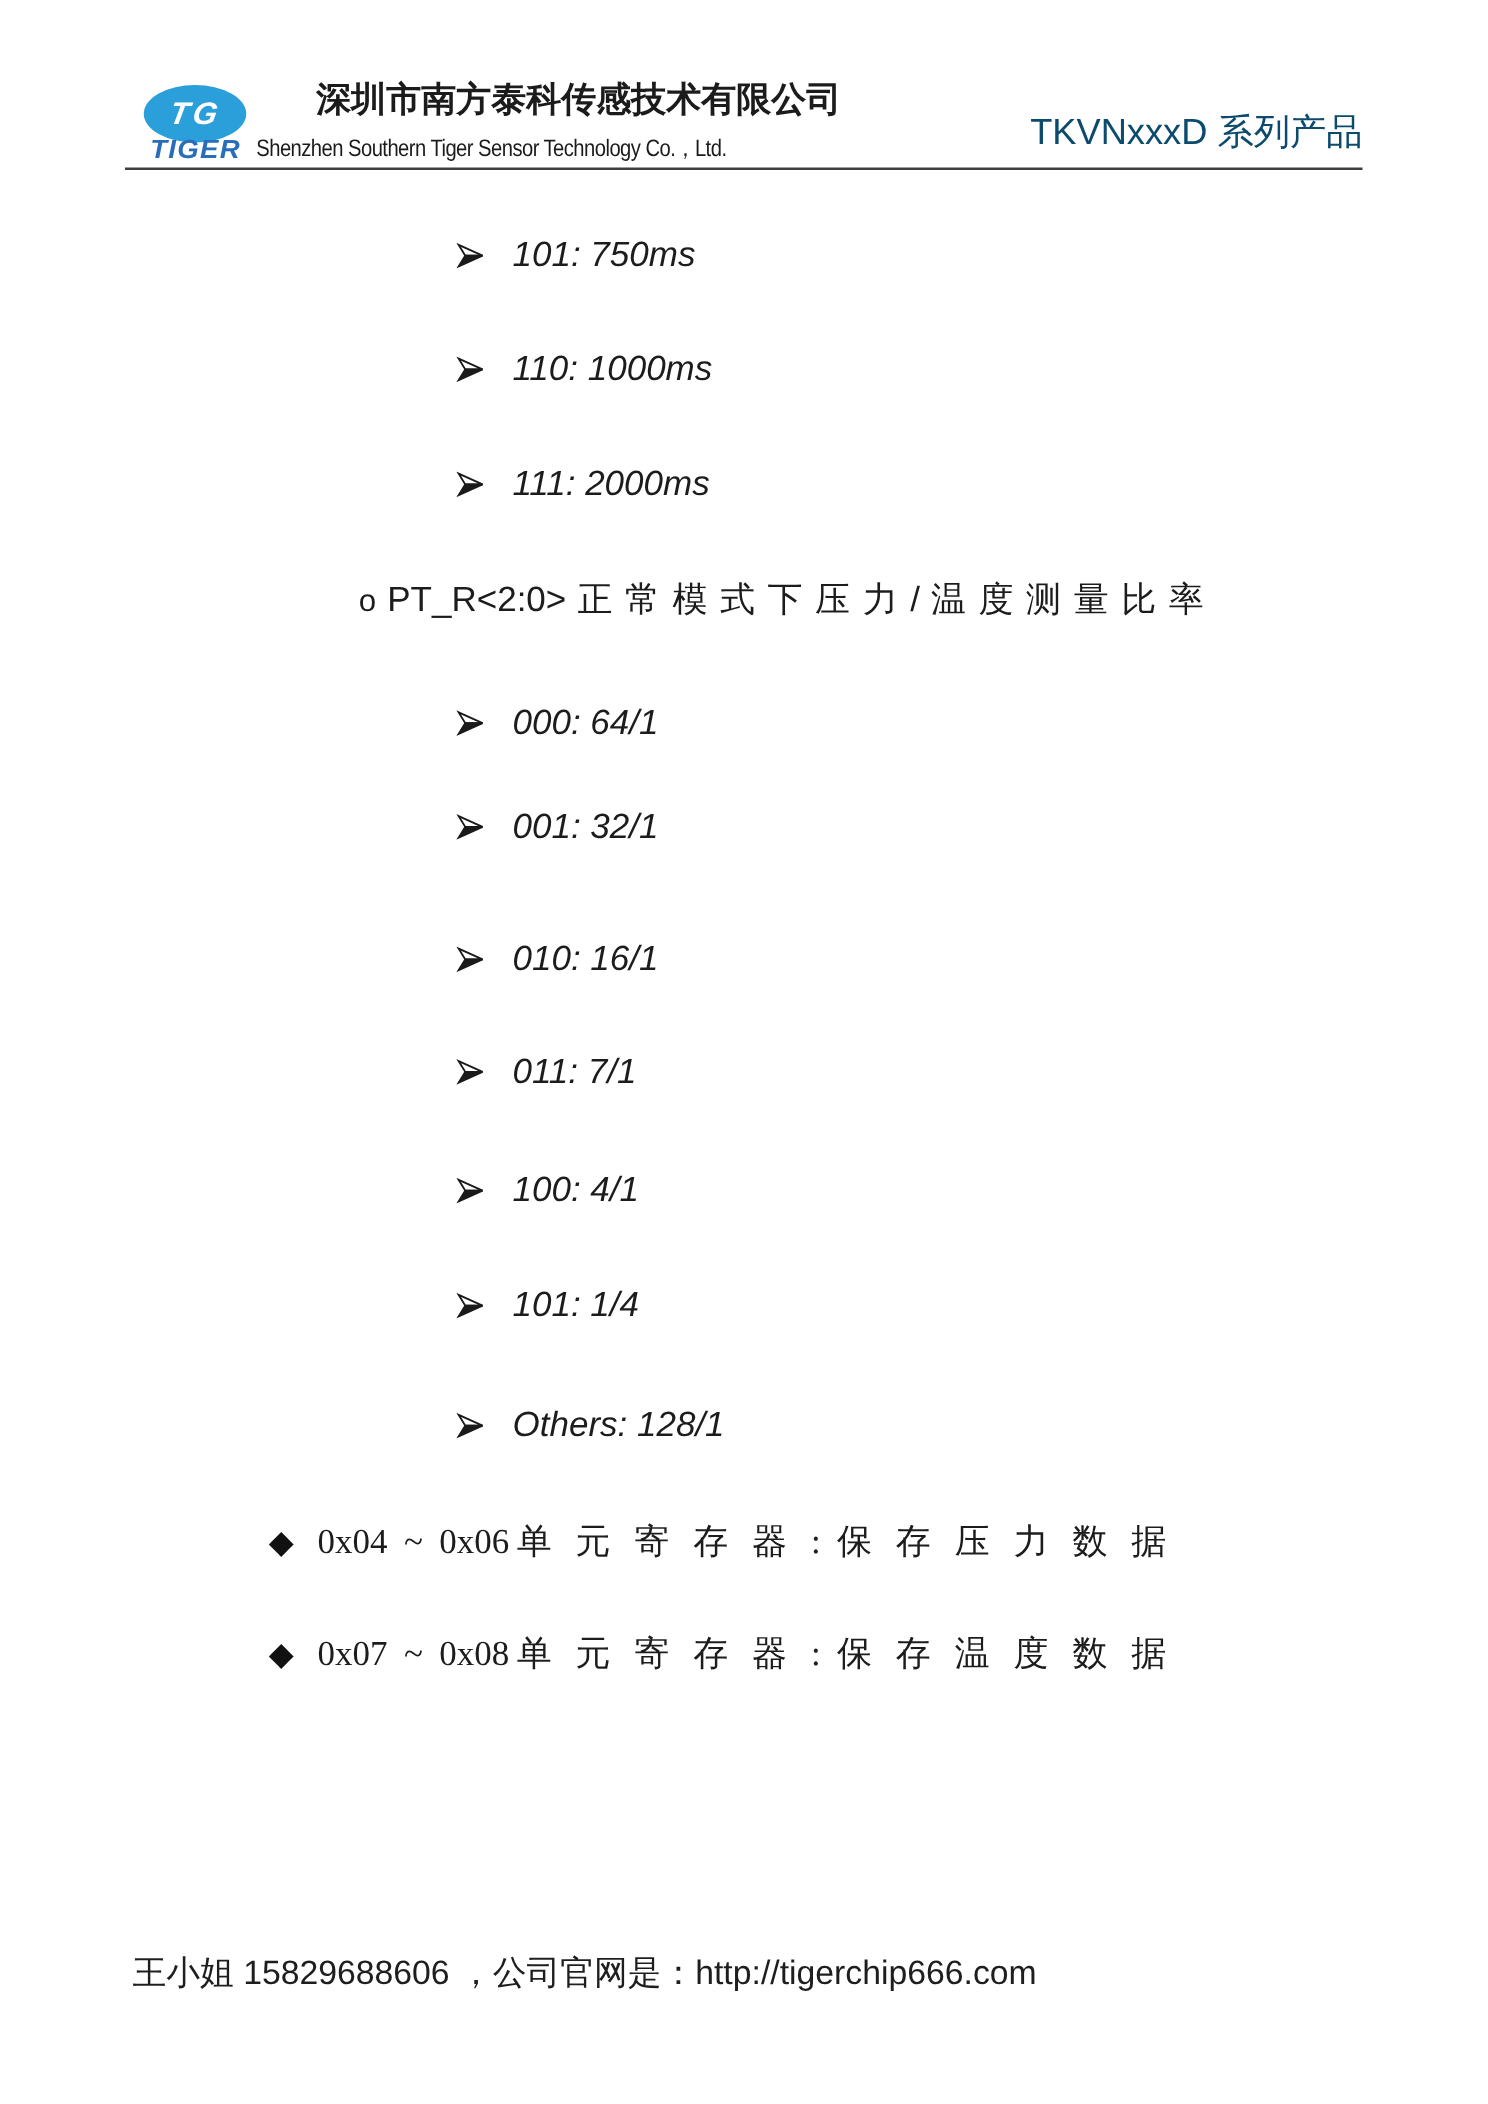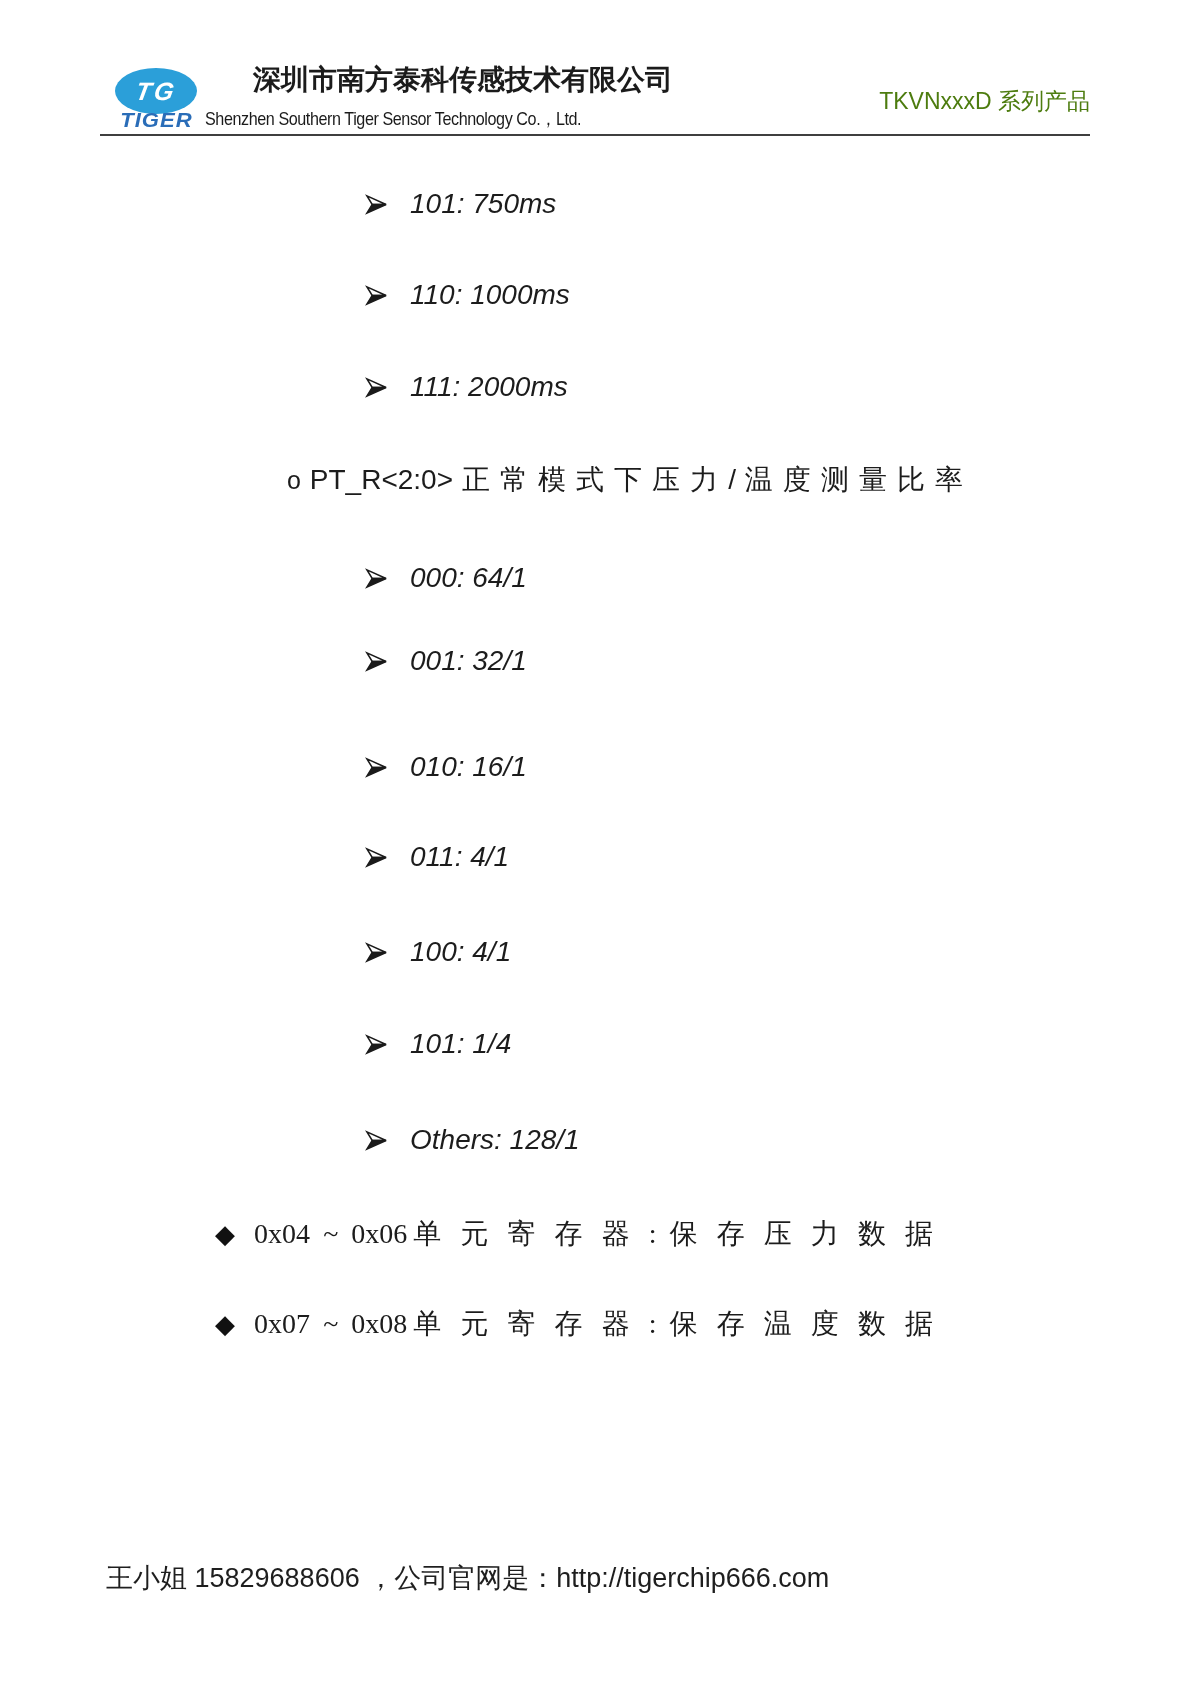--- a/index.html
+++ b/index.html
@@ -32,21 +32,21 @@
     position:absolute;left:205px;top:62px;
     font-size:28px;font-weight:bold;color:#1b1b1b;line-height:36px;margin-left:48px;
   }
   .company-en{
     position:absolute;left:205px;top:106px;
     font-size:19px;color:#1b1b1b;letter-spacing:-0.5px;
     transform:scaleX(0.85);transform-origin:left;white-space:nowrap;
   }
   .product-series{
     position:absolute;right:100px;top:86px;
-    font-size:23px;color:#4d7c0f;
+    font-size:29px;color:#0c4a6e;
   }
   .header-divider{
     position:absolute;left:100px;top:134px;width:990px;height:2px;
     background:#3f3f3f;
   }
 
   
   .line{
     position:absolute;
     font-size:28px;line-height:36px;color:#1c1c1c;
@@ -126,21 +126,21 @@
   <div class="line arrow-line" style="top:749px">
     <span class="arrow-bullet"><svg width="23" height="21" viewBox="0 0 24 22">
           <polygon points="2,2 22,11 7.5,11" fill="#ffffff" stroke="#1a1a1a" stroke-width="1.6"></polygon>
           <polygon points="2,20 22,11 7.5,11" fill="#1a1a1a" stroke="#1a1a1a" stroke-width="1.6"></polygon>
         </svg></span><span>010: 16/1</span>
   </div>
   <div class="line arrow-line" style="top:839px">
     <span class="arrow-bullet"><svg width="23" height="21" viewBox="0 0 24 22">
           <polygon points="2,2 22,11 7.5,11" fill="#ffffff" stroke="#1a1a1a" stroke-width="1.6"></polygon>
           <polygon points="2,20 22,11 7.5,11" fill="#1a1a1a" stroke="#1a1a1a" stroke-width="1.6"></polygon>
-        </svg></span><span>011: 4/1</span>
+        </svg></span><span>011: 7/1</span>
   </div>
   <div class="line arrow-line" style="top:934px">
     <span class="arrow-bullet"><svg width="23" height="21" viewBox="0 0 24 22">
           <polygon points="2,2 22,11 7.5,11" fill="#ffffff" stroke="#1a1a1a" stroke-width="1.6"></polygon>
           <polygon points="2,20 22,11 7.5,11" fill="#1a1a1a" stroke="#1a1a1a" stroke-width="1.6"></polygon>
         </svg></span><span>100: 4/1</span>
   </div>
   <div class="line arrow-line" style="top:1026px">
     <span class="arrow-bullet"><svg width="23" height="21" viewBox="0 0 24 22">
           <polygon points="2,2 22,11 7.5,11" fill="#ffffff" stroke="#1a1a1a" stroke-width="1.6"></polygon>

